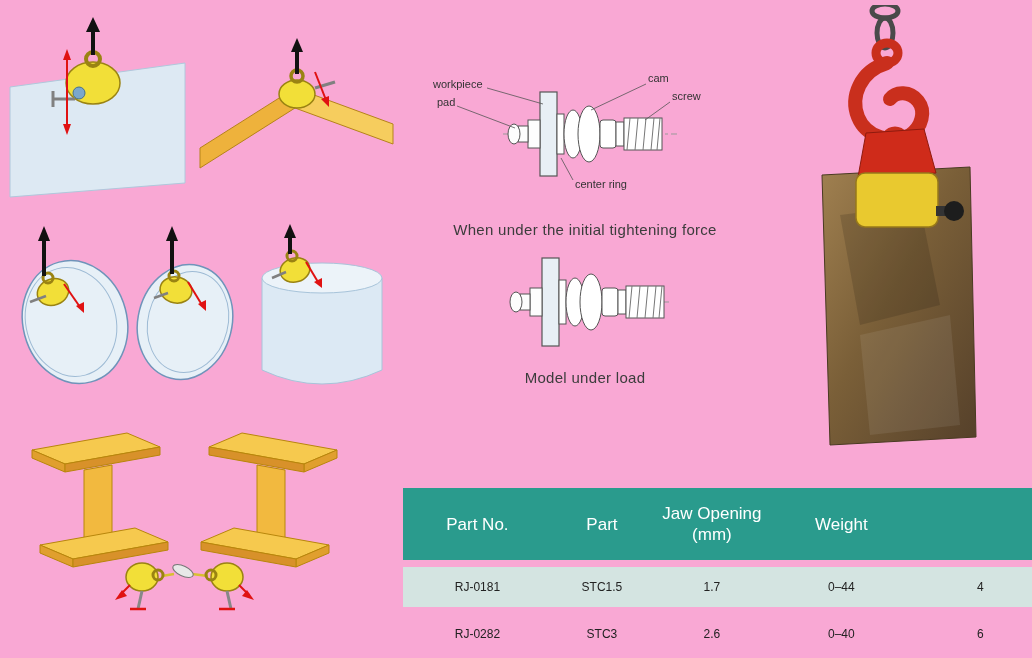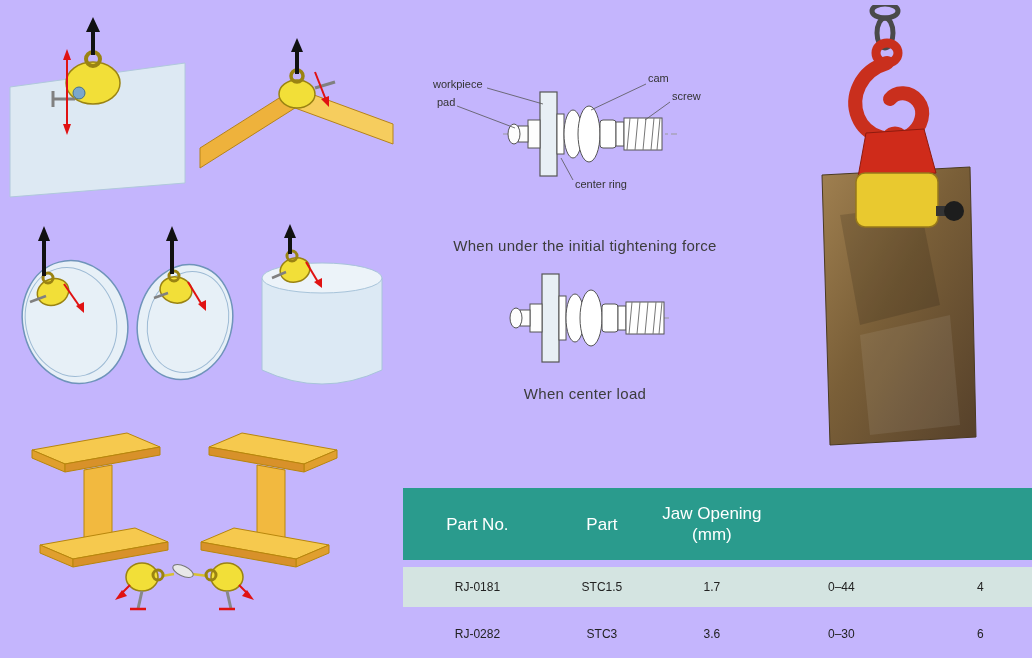--- a/index.html
+++ b/index.html
@@ -1,21 +1,21 @@
 <!DOCTYPE html>
 <html><head>
 <meta charset="utf-8">
 <style>
   html,body{margin:0;padding:0;background:#fff;}
-  .page{position:relative;width:1032px;height:658px;background:#c4b5fd;overflow:hidden;
+  .page{position:relative;width:1032px;height:658px;background:#f9a8d4;overflow:hidden;
         font-family:"Liberation Sans", sans-serif;}
   .illus{position:absolute;}
   .diagram-col{position:absolute;left:415px;top:62px;width:340px;}
   .caption{text-align:center;font-size:15px;color:#3c3c3c;letter-spacing:.3px;}
-  .caption.c1{margin-top:16px;}
+  .caption.c1{margin-top:0;}
   .caption.c2{margin-top:10px;}
   svg text{font-family:"Liberation Sans", sans-serif;}
   .diag-label{font-size:11px;fill:#333;}
   
   .spec-table{position:absolute;left:403px;top:488px;width:647px;}
   .thead{display:grid;grid-template-columns:23% 15.5% 18.5% 21.5% 21.5%;
          background:#2a9b8d;color:#ffffff;height:72px;align-items:center;}
   .th{text-align:center;font-size:17px;line-height:21px;font-weight:400;}
   .trow{display:grid;grid-template-columns:23% 15.5% 18.5% 21.5% 21.5%;
         height:40px;align-items:center;margin-top:7px;font-size:12px;color:#222;}
@@ -207,21 +207,21 @@
         <ellipse cx="160" cy="52" rx="9" ry="24" fill="#fff" stroke="#555"></ellipse>
         <ellipse cx="176" cy="52" rx="11" ry="28" fill="#fff" stroke="#555"></ellipse>
         <rect x="187" y="38" width="16" height="28" rx="3" fill="#fff" stroke="#555"></rect>
       </g>
       <g>
         <rect x="203" y="40" width="8" height="24" fill="#fff" stroke="#555"></rect>
         <rect x="211" y="36" width="38" height="32" fill="#fff" stroke="#555"></rect>
         <path d="M217,36 l-3,32 M225,36 l-3,32 M233,36 l-3,32 M241,36 l-3,32 M247,36 l-3,32" stroke="#777" stroke-width="1" fill="none"></path>
       </g>
     </svg>
-    <div class="caption c2">When center load</div>
+    <div class="caption c2">Model under load</div>
   </div>
 
   <div class="illus" style="left:800px;top:5px;width:200px;height:450px;">
     <svg width="200" height="450" viewBox="0 0 200 450">
       <defs>
         <linearGradient id="plateGrad" x1="0" y1="0" x2="1" y2="1">
           <stop offset="0" stop-color="#a08050"></stop>
           <stop offset="0.45" stop-color="#7a5f38"></stop>
           <stop offset="1" stop-color="#55402a"></stop>
         </linearGradient>
@@ -255,31 +255,32 @@
       </div>
       <div class="th">
         <div>Part</div>
         <div></div>
       </div>
       <div class="th">
         <div>Jaw Opening</div>
         <div>(mm)</div>
       </div>
       <div class="th">
+        <div>Weight</div>
       </div>
     </div>
     <div class="trow alt">
       <div class="td">RJ-0181</div>
       <div class="td">STC1.5</div>
       <div class="td">1.7</div>
       <div class="td">0–44</div>
       <div class="td">4</div>
     </div>
     <div class="trow">
       <div class="td">RJ-0282</div>
       <div class="td">STC3</div>
-      <div class="td">3.6</div>
-      <div class="td">0–30</div>
+      <div class="td">2.6</div>
+      <div class="td">0–40</div>
       <div class="td">6</div>
     </div>
   </div>
 
 </div>
 
 </body></html>

